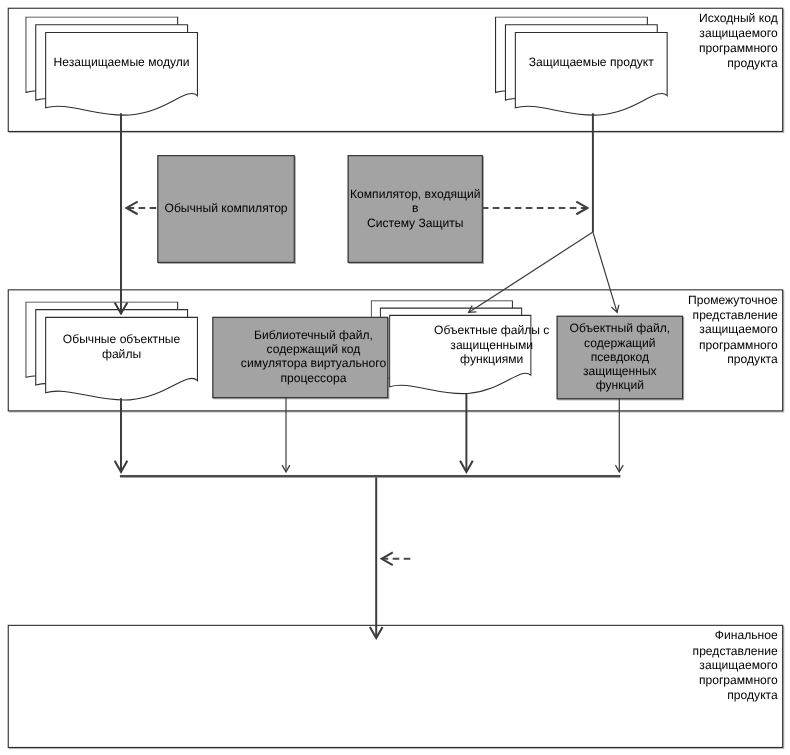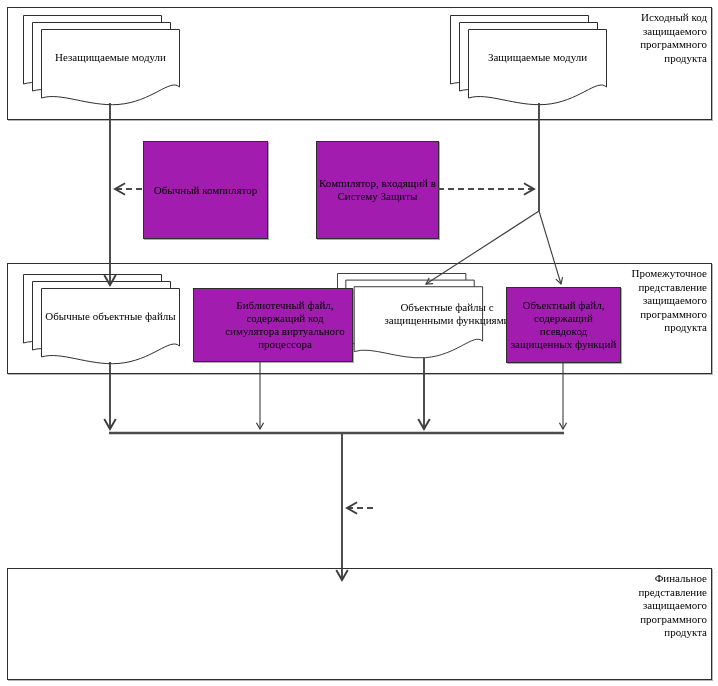--- a/index.html
+++ b/index.html
@@ -1,29 +1,29 @@
 <!DOCTYPE html>
 <html><head>
 <meta charset="utf-8">
 <style>
   html,body{margin:0;padding:0;background:#ffffff;}
   #canvas{
     position:relative;width:718px;height:686px;background:#ffffff;
-    font-family:Liberation Serif, serif;color:#000;overflow:hidden;
+    font-family:Liberation Sans, sans-serif;color:#000;overflow:hidden;
   }
   .container-box{
     position:absolute;border:1px solid #2e2e2e;background:transparent;
     box-shadow:1px 1px 0 rgba(90,90,90,.45);
   }
   .container-label{
     position:absolute;top:3px;right:4px;width:110px;text-align:right;
     font-size:11px;line-height:13.5px;white-space:pre-line;
   }
   .process-box{
-    position:absolute;border:1px solid #2e2e2e;background:#a21caf;
+    position:absolute;border:1px solid #2e2e2e;background:#a3a3a3;
     box-shadow:1px 1px 0 rgba(90,90,90,.5);
     display:flex;align-items:center;justify-content:center;text-align:center;
     font-size:11px;line-height:13px;white-space:pre-line;z-index:2;
   }
   .mdoc{position:absolute;z-index:2;}
   .mdoc-label{
     position:absolute;display:flex;align-items:center;justify-content:center;
     text-align:center;font-size:11px;line-height:13px;white-space:pre-line;z-index:2;
   }
   #connectors{position:absolute;left:0;top:0;z-index:3;pointer-events:none;}
@@ -67,21 +67,21 @@
     <path class="page" transform="translate(9,7)" d="M0.5,0.5 H138.5 V58 C129,49 111,73 77,75.5 C47,77.5 20,63 0.5,69 Z"></path>
     <path class="page" transform="translate(18,14)" d="M0.5,0.5 H138.5 V58 C129,49 111,73 77,75.5 C47,77.5 20,63 0.5,69 Z"></path>
   </svg>
   <div class="mdoc-label" style="left:41px;top:29px;width:139px;height:56px;">Незащищаемые модули</div>
 
   <svg class="mdoc" style="left:450px;top:15px;" width="158" height="93" viewBox="0 0 158 93">
     <path class="page" transform="translate(0,0)" d="M0.5,0.5 H138.5 V58 C129,49 111,73 77,75.5 C47,77.5 20,63 0.5,69 Z"></path>
     <path class="page" transform="translate(9,7)" d="M0.5,0.5 H138.5 V58 C129,49 111,73 77,75.5 C47,77.5 20,63 0.5,69 Z"></path>
     <path class="page" transform="translate(18,14)" d="M0.5,0.5 H138.5 V58 C129,49 111,73 77,75.5 C47,77.5 20,63 0.5,69 Z"></path>
   </svg>
-  <div class="mdoc-label" style="left:468px;top:29px;width:139px;height:56px;">Защищаемые модули</div>
+  <div class="mdoc-label" style="left:468px;top:29px;width:139px;height:56px;">Защищаемые продукт</div>
 
   <svg class="mdoc" style="left:23px;top:274px;" width="158" height="93" viewBox="0 0 158 93">
     <path class="page" transform="translate(0,0)" d="M0.5,0.5 H138.5 V58 C129,49 111,73 77,75.5 C47,77.5 20,63 0.5,69 Z"></path>
     <path class="page" transform="translate(9,7)" d="M0.5,0.5 H138.5 V58 C129,49 111,73 77,75.5 C47,77.5 20,63 0.5,69 Z"></path>
     <path class="page" transform="translate(18,14)" d="M0.5,0.5 H138.5 V58 C129,49 111,73 77,75.5 C47,77.5 20,63 0.5,69 Z"></path>
   </svg>
   <div class="mdoc-label" style="left:41px;top:288px;width:139px;height:56px;">Обычные объектные файлы</div>
 
   <svg class="mdoc" style="left:337px;top:273px;" width="147" height="88" viewBox="0 0 158 93" preserveAspectRatio="none">
     <path class="page" transform="translate(0,0)" d="M0.5,0.5 H138.5 V58 C129,49 111,73 77,75.5 C47,77.5 20,63 0.5,69 Z"></path>

